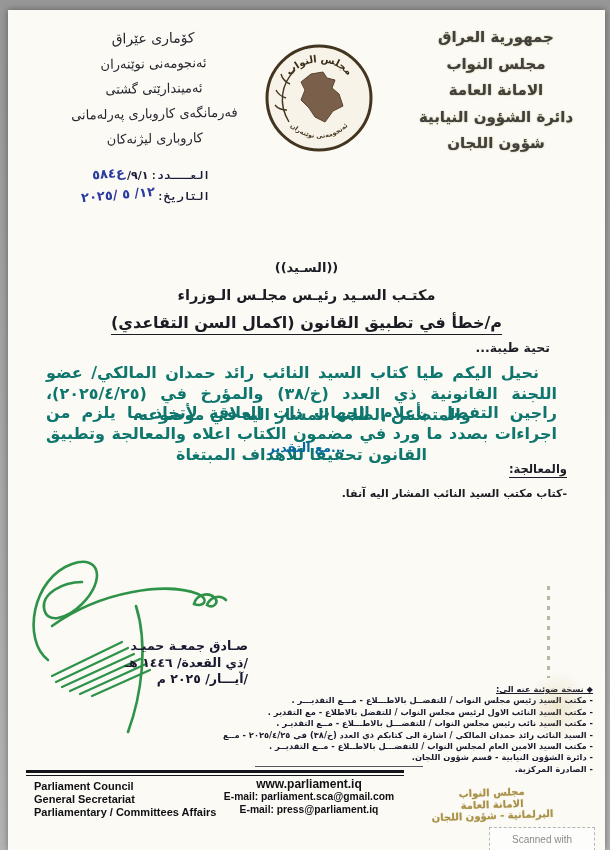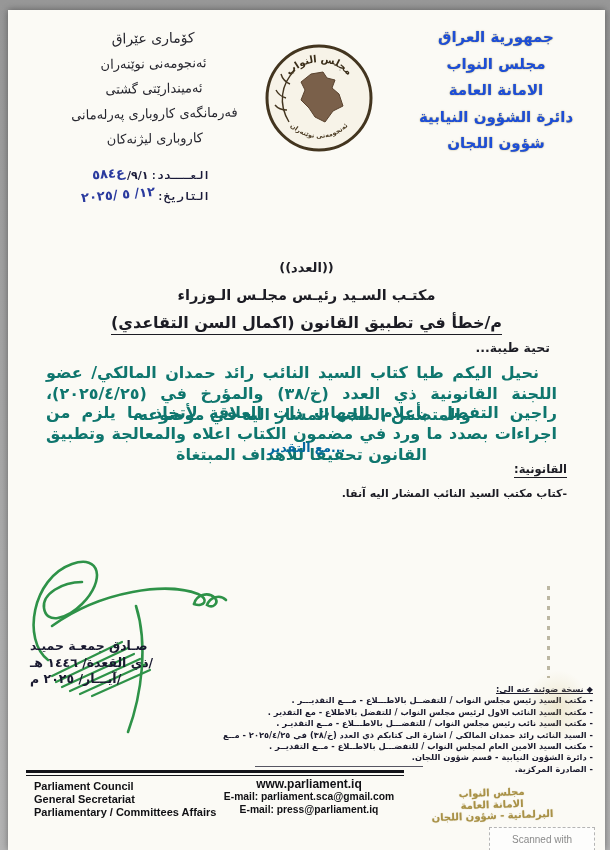--- a/index.html
+++ b/index.html
@@ -5,21 +5,21 @@
   html,body{margin:0;padding:0;}
   body{width:610px;height:850px;overflow:hidden;background:#a6a6a6;font-family:"DejaVu Sans",sans-serif;}
   .photo{position:relative;width:610px;height:850px;background:linear-gradient(180deg,#979797,#b4b4b4);}
   .page{position:absolute;left:8px;top:10px;width:597px;height:840px;background:#fbfaf5;overflow:hidden;box-shadow:0 0 7px rgba(0,0,0,.4);}
 
   
   .kurdish{position:absolute;left:45px;top:16px;width:202px;text-align:center;direction:rtl;
            color:#27272f;font-size:13px;line-height:25px;transform:rotate(-1deg);}
   .kurdish .k1{font-size:14px;}
   .gold-head{position:absolute;right:8px;top:14px;width:202px;text-align:center;direction:rtl;
-             color:#1d4ed8;font-weight:bold;font-size:15px;line-height:26.5px;
+             color:#404040;font-weight:bold;font-size:15px;line-height:26.5px;
              text-shadow:0 0 1.5px rgba(148,127,43,.8);}
   .emblem{position:absolute;left:255px;top:32px;width:112px;height:112px;}
 
   
   .ref{position:absolute;left:44px;top:158px;width:158px;color:#191938;font-size:11px;font-weight:bold;}
   .ref-row{display:flex;direction:ltr;justify-content:flex-end;align-items:center;gap:2px;margin-bottom:6px;}
   .ltr-num{direction:ltr;unicode-bidi:bidi-override;display:inline-block;}
   .hand{color:#2a3a9e;font-size:13px;font-weight:bold;transform:rotate(-5deg);position:relative;top:-2px;}
   .rtl{direction:rtl;font-family:Liberation Mono, monospace;}
 
@@ -35,21 +35,21 @@
         font-size:16px;font-weight:bold;color:#0f766e;line-height:21px;}
   .p1{top:352px;text-indent:18px;}
   .p2{top:392px;text-indent:0;}
   .closing{position:absolute;top:430px;left:0;width:100%;text-align:center;font-weight:bold;font-size:12.5px;color:#0369a1;}
   .attach-label{position:absolute;top:452px;right:38px;font-size:11.5px;font-weight:bold;direction:rtl;color:#1c1c24;}
   .attach-label span{border-bottom:1.3px solid #1c1c24;padding-bottom:1px;}
   .attach-item{position:absolute;top:477px;right:38px;font-size:11px;font-weight:bold;direction:rtl;color:#1c1c24;}
 
   
   .sig-ink{position:absolute;left:10px;top:538px;width:250px;height:190px;pointer-events:none;}
-  .sig-block{position:absolute;left:22px;top:628px;width:218px;text-align:left;direction:rtl;
+  .sig-block{position:absolute;left:22px;top:628px;width:218px;text-align:right;direction:rtl;
              font-weight:bold;color:#191930;font-size:12.5px;line-height:16.5px;}
 
   
   .dist{position:absolute;right:12px;top:674px;direction:rtl;text-align:right;font-size:8.3px;
         font-weight:bold;color:#1b1b2e;line-height:11.4px;white-space:nowrap;}
   .dist-head{text-decoration:underline;}
   .dist-dash{position:absolute;left:247px;top:756px;width:168px;height:1px;background:#565662;}
 
   
   .stamp{position:absolute;right:28px;top:777px;width:170px;text-align:center;direction:rtl;
@@ -120,33 +120,33 @@
         <span class="hand ltr-num">٥٨٤ع</span>
         <span class="ltr-num">/٩/١</span>
         <span class="rtl">العـــدد:</span>
       </div>
       <div class="ref-row">
         <span class="hand ltr-num">٢٠٢٥/ ٥ /١٢</span>
         <span class="rtl">التاريخ:</span>
       </div>
     </div>
 
-    <div class="cline imp">((العدد))</div>
+    <div class="cline imp">((السـيد))</div>
     <div class="cline addr">مكتـب السـيد رئيـس مجلـس الـوزراء</div>
     <div class="cline subj">
       <span>م/خطأ في تطبيق القانون (اكمال السن التقاعدي)</span>
     </div>
 
     <div class="greet">تحية طيبة...</div>
     <div class="para p1">نحيل اليكم طيا كتاب السيد النائب رائد حمدان المالكي/ عضو اللجنة القانونية ذي العدد (خ/٣٨) والمؤرخ في (٢٠٢٥/٤/٢٥)، والمتضمن الطلب المشار اليه في موضوعه.</div>
     <div class="para p2">راجين التفضل بأعلام الجهات ذات العلاقة لأتخاذ ما يلزم من اجراءات بصدد ما ورد في مضمون الكتاب اعلاه والمعالجة وتطبيق القانون تحقيقا للاهداف المبتغاة</div>
     <div class="closing">مع التقدير...</div>
 
     <div class="attach-label">
-      <span>القانونية:</span>
+      <span>والمعالجة:</span>
     </div>
     <div class="attach-item">-كتاب مكتب السيد النائب المشار اليه آنفا.</div>
 
     <svg class="sig-ink" viewBox="0 0 250 190">
       <g fill="none" stroke="#1d8a3a" stroke-width="2.6" stroke-linecap="round" opacity="0.92">
         <path d="M30,112 C4,92 14,30 54,16 C82,6 88,32 64,56 C48,72 28,76 26,60 C24,46 44,34 64,34"></path>
         <path d="M34,78 C84,42 150,34 180,46 C192,51 186,60 176,56"></path>
         <path d="M176,56 C178,47 190,43 197,50 C201,55 195,61 189,57 C192,49 202,46 208,52"></path>
         <path d="M118,58 C130,96 124,146 110,184"></path>
         <g stroke-width="2.2">

